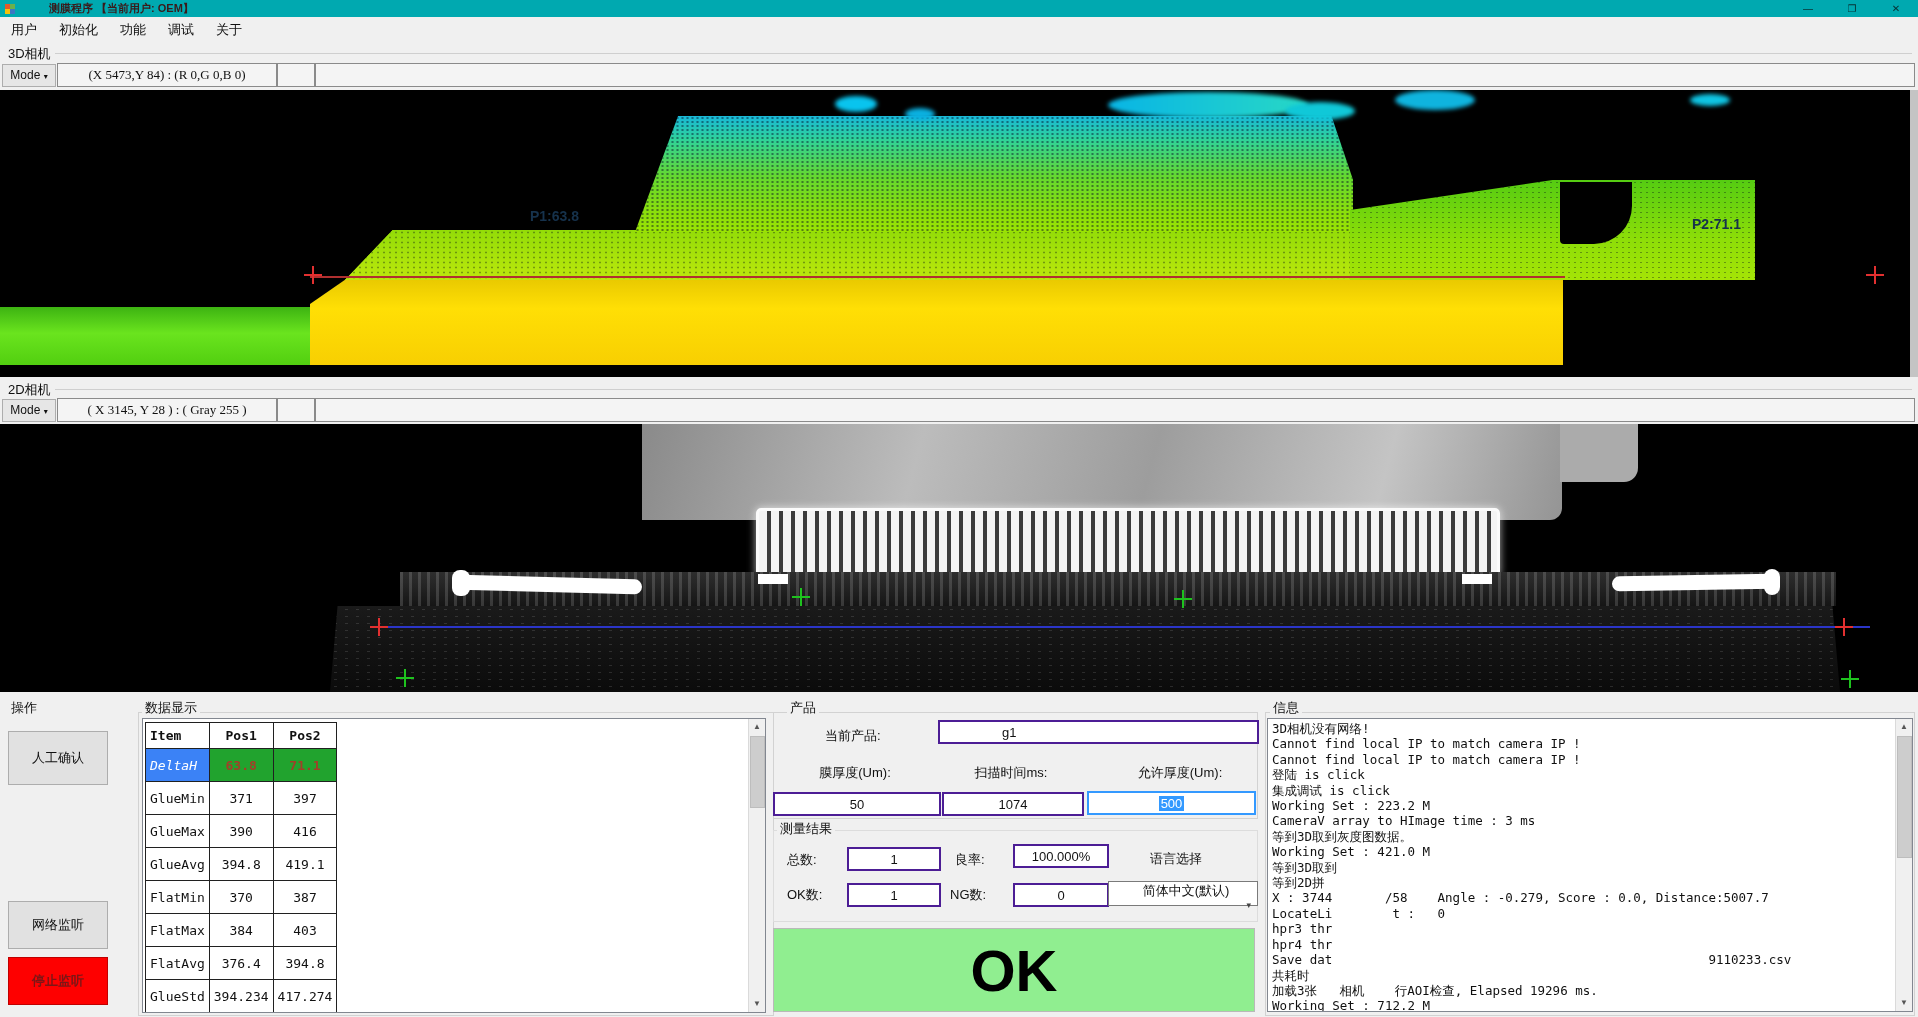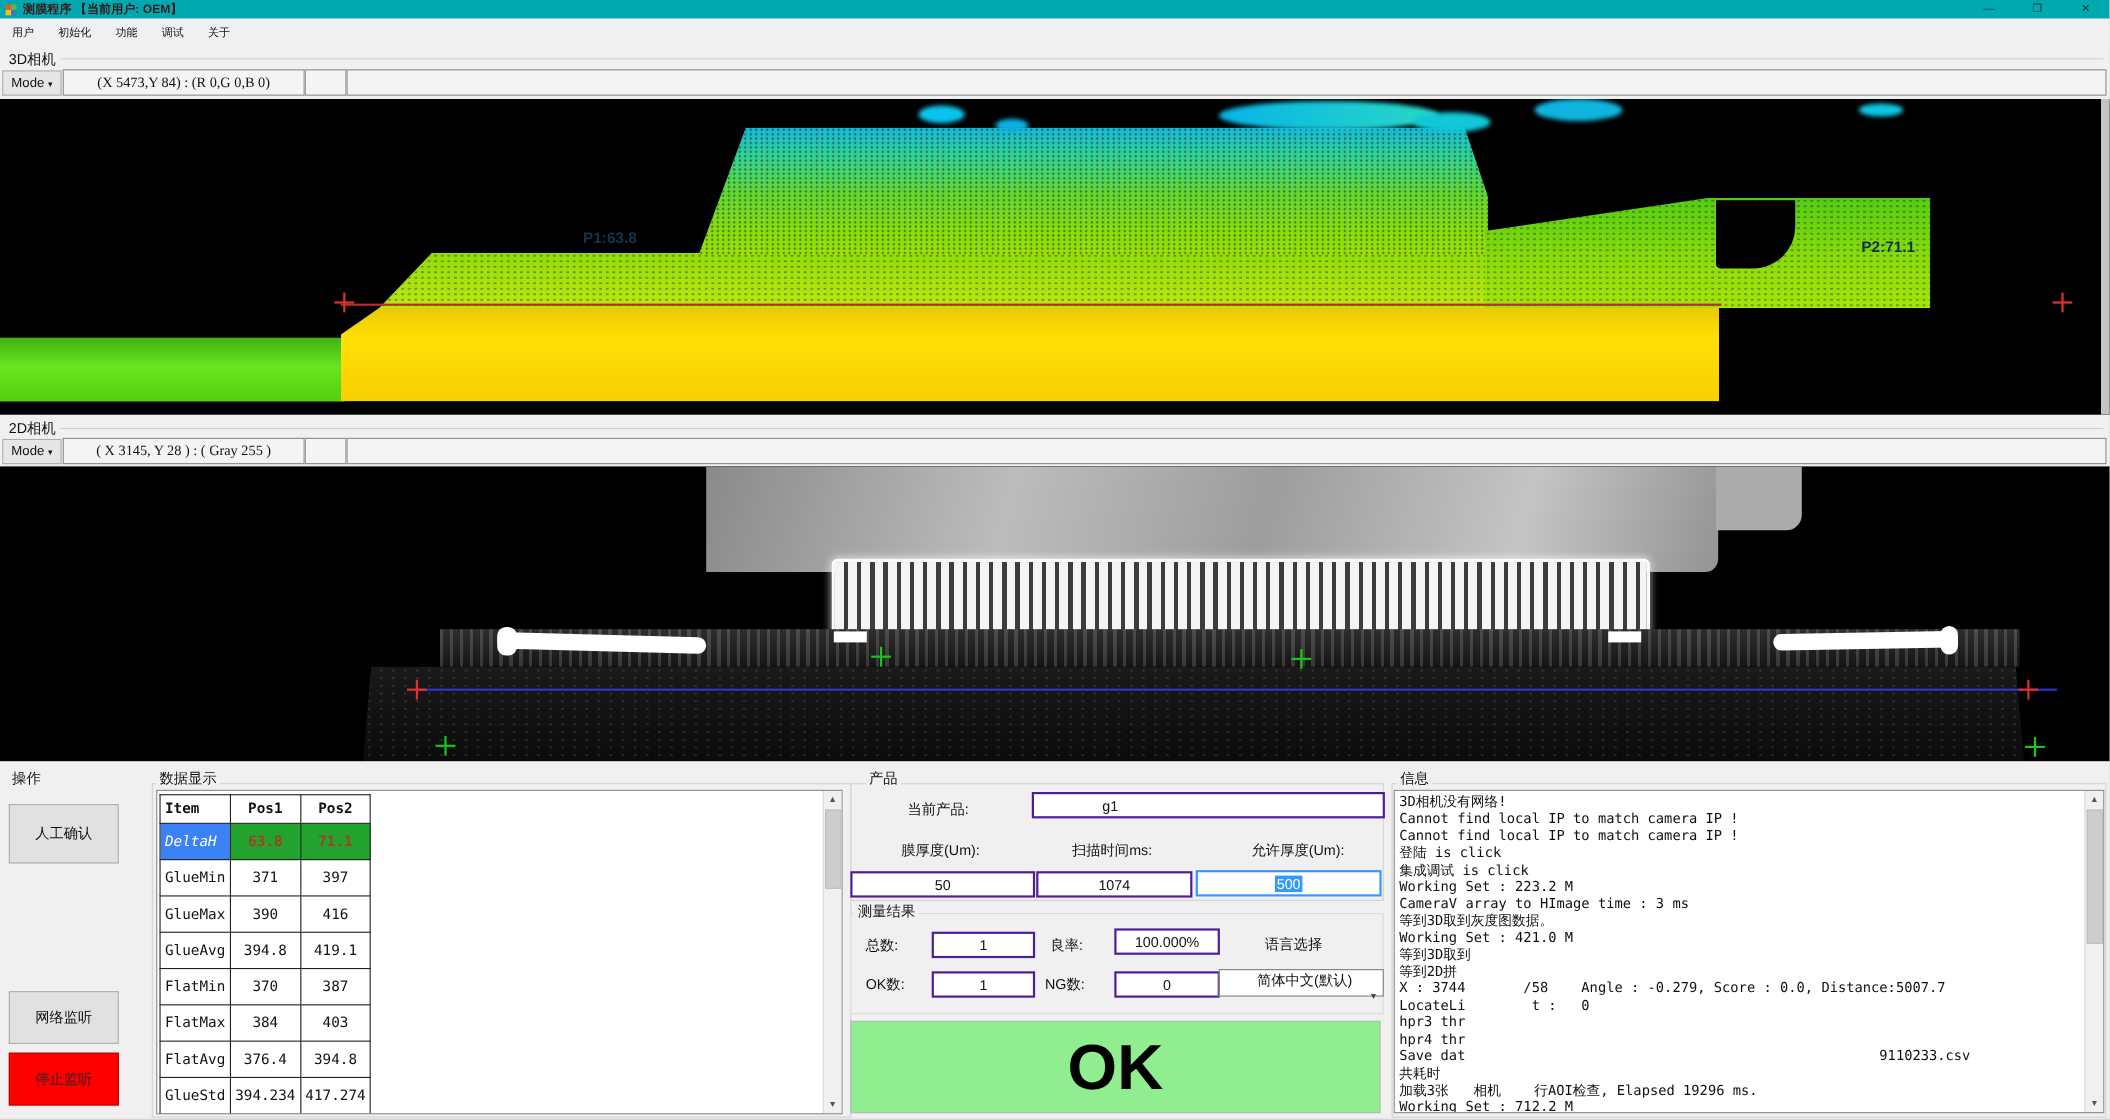--- a/index.html
+++ b/index.html
@@ -2,31 +2,31 @@
 <html><head>
 <meta charset="utf-8">
 <style>
   html,body{margin:0;padding:0;background:#d8d8d8;}
   #app{position:relative;width:1918px;height:1017px;background:#f0f0f0;overflow:hidden;
        font-family:"Liberation Sans",sans-serif;font-size:13px;color:#111;}
   .abs{position:absolute;}
 
   
   .titlebar{position:absolute;left:0;top:0;width:100%;height:17px;background:#00a9b0;
-            display:flex;align-items:center;color:#3a1a1a;font-size:11px;font-weight:bold;}
+            display:flex;align-items:center;color:#3a1a1a;font-size:11px;font-weight:bold;gap:28px;}
   .appicon{width:10px;height:10px;margin:0 6px 0 5px;display:grid;grid-template-columns:5px 5px;grid-template-rows:5px 5px;}
   .appicon i{display:block;}
   .appicon i:nth-child(1){background:#e05a2b;}.appicon i:nth-child(2){background:#6ab04c;}
   .appicon i:nth-child(3){background:#f4c20d;}.appicon i:nth-child(4){background:#3b78c3;}
   .wbtns{margin-left:auto;display:flex;height:100%;}
   .wbtn{width:44px;text-align:center;line-height:17px;font-size:10px;color:#073033;font-weight:normal;cursor:default;}
 
   
   .menubar{position:absolute;left:0;top:17px;width:100%;height:25px;background:#f0f0f0;display:flex;align-items:center;}
-  .menu-item{padding:0 11px;font-size:10px;color:#101010;}
+  .menu-item{padding:0 11px;font-size:13px;color:#101010;}
 
   
   .camlabel{position:absolute;left:8px;font-size:13px;color:#101010;background:#f0f0f0;z-index:3;padding-right:4px;}
   .camline{position:absolute;height:0;border-top:1px solid #cfcfcf;}
   .moderow{position:absolute;left:0;width:100%;height:26px;background:#f0f0f0;}
   .modebtn{position:absolute;left:2px;top:2px;width:52px;height:21px;border:1px solid #adadad;background:#e6e6e6;
            font-size:12px;text-align:center;line-height:20px;}
   .modebtn .arr{font-size:8px;}
   .statbox{position:absolute;top:1px;height:22px;border:1px solid #8a8a8a;background:#f4f4f4;
            font-family:"Liberation Serif",serif;font-size:13px;text-align:center;line-height:22px;}

